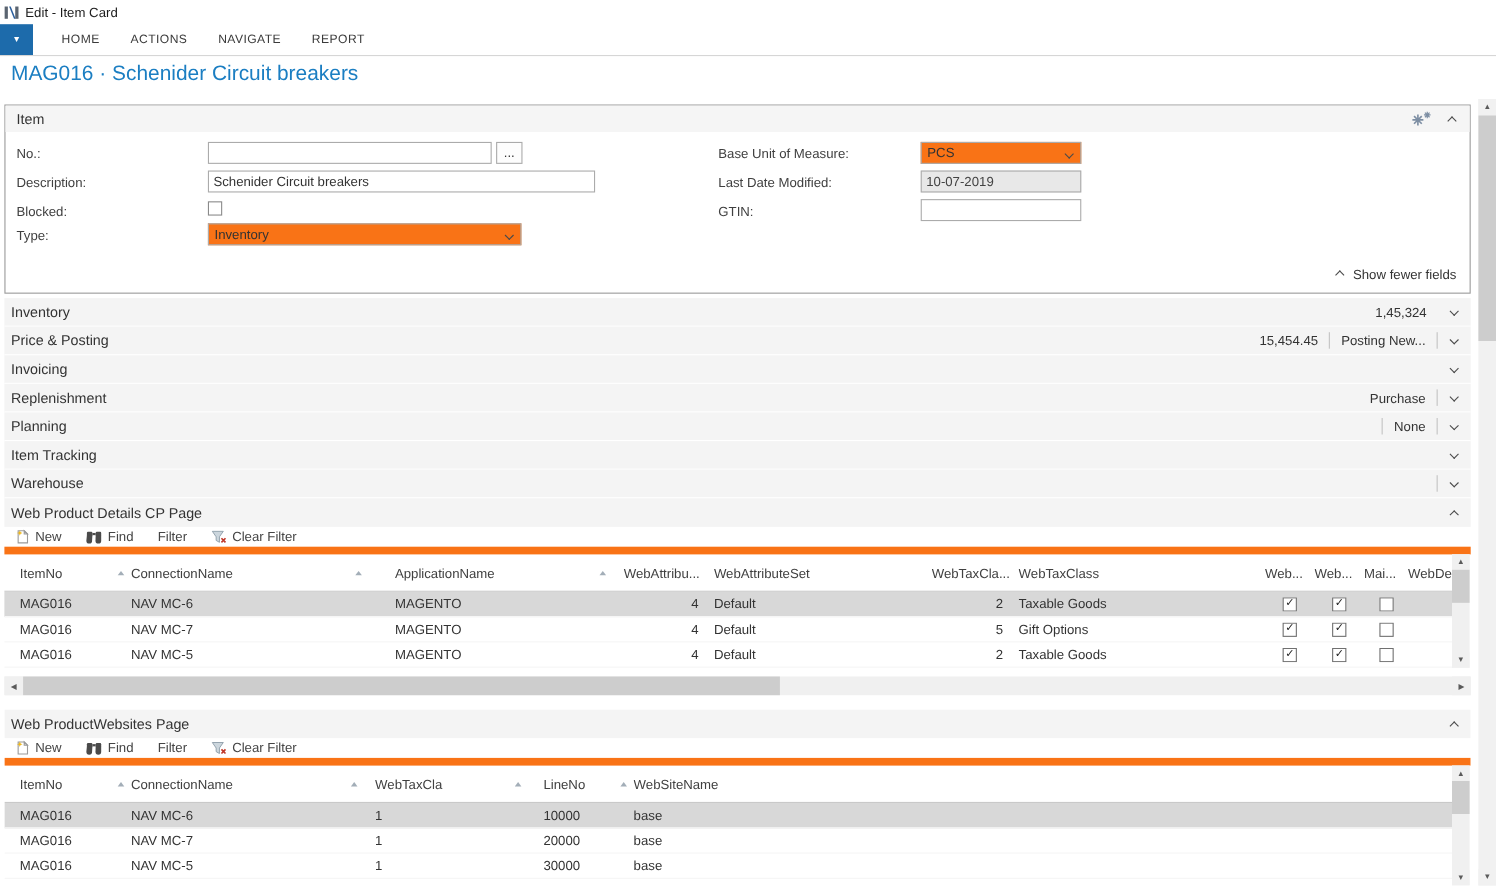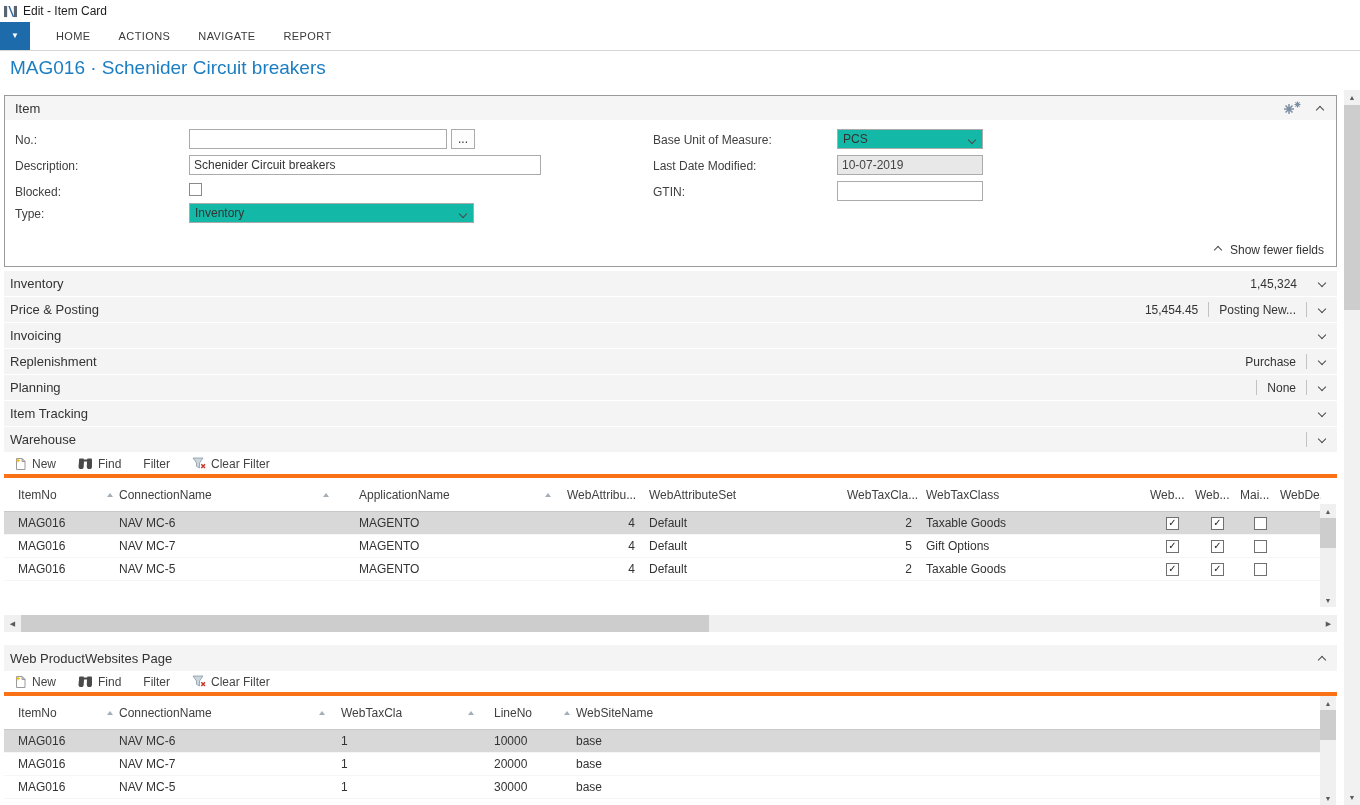--- a/index.html
+++ b/index.html
@@ -20,21 +20,21 @@
   
   .page-title{position:absolute;left:10px;top:57px;font-size:19px;color:#1b7ec2;white-space:nowrap;}
 
   
   .item-box{position:absolute;left:4px;top:95px;width:1333px;height:172px;border:1px solid #9a9a9a;background:#fff;}
   .item-header{height:24px;background:#f5f5f5;display:flex;align-items:center;gap:14px;padding:0 10px;font-size:13px;color:#333;}
   .item-header .grow-space{flex:1;}
   .f-label{position:absolute;font-size:12px;color:#404040;white-space:nowrap;}
   .f-input{position:absolute;height:20px;border:1px solid #ababab;background:#fff;padding:0 4px;font-size:12px;color:#333;font-family:inherit;}
   .f-input:disabled,.f-input.disabled{background:#e8e8e8;color:#444;}
-  .f-select{position:absolute;height:20px;border:1px solid #ababab;background:#14b8a6;padding:0 18px 0 5px;font-size:12px;color:#333;display:flex;align-items:center;cursor:pointer;}
+  .f-select{position:absolute;height:20px;border:1px solid #ababab;background:#f97316;padding:0 18px 0 5px;font-size:12px;color:#333;display:flex;align-items:center;cursor:pointer;}
   .f-select .chev{position:absolute;right:4px;top:5px;}
   .assist-btn{position:absolute;height:20px;width:24px;border:1px solid #ababab;background:#fdfdfd;font-size:12px;color:#333;display:flex;align-items:center;justify-content:center;cursor:pointer;}
   .checkbox{width:13px;height:13px;border:1px solid #8a8a8a;background:#fff;display:inline-block;}
   .show-fewer{position:absolute;right:12px;top:147px;display:flex;align-items:flex-start;gap:6px;font-size:12px;color:#333;cursor:pointer;}
 
   
   .chev{width:11px;height:11px;display:inline-block;position:relative;}
   .chev::before{content:"";position:absolute;left:2px;top:2px;width:5px;height:5px;border-right:1.6px solid #4a4a4a;border-bottom:1.6px solid #4a4a4a;transform:rotate(45deg);}
   .chev.up::before{transform:rotate(-135deg);top:4px;}
 
@@ -42,21 +42,21 @@
   .ftab{position:absolute;left:4px;width:1333px;height:26px;background:#f4f4f4;border-bottom:1px solid #fff;display:flex;align-items:center;padding:0 9px 0 6px;cursor:pointer;}
   .ftab .lbl{font-size:13px;color:#333;}
   .ftab .spacer{flex:1;}
   .ftab .val{font-size:12px;color:#333;}
   .vsep{width:1px;height:15px;background:#c2c2c2;margin:0 10px;}
 
   
   .section{position:absolute;left:4px;width:1333px;background:#fff;}
   .sec-header{height:26px;background:#f4f4f4;display:flex;align-items:center;padding:0 9px 0 6px;font-size:13px;color:#333;cursor:pointer;}
   .sec-header .spacer{flex:1;}
-  .toolbar{height:25px;display:flex;align-items:center;gap:22px;padding-left:10px;border-bottom:4px solid #f97316;}
+  .toolbar{height:25px;display:flex;align-items:center;gap:22px;padding-left:10px;border-bottom:7px solid #f97316;}
   .tool{display:flex;align-items:center;gap:5px;font-size:12px;color:#444;cursor:pointer;}
 
   .grid-header{height:34px;width:1317px;display:flex;align-items:center;border-bottom:1px solid #c9c9c9;}
   .hcell{display:flex;align-items:center;font-size:12px;color:#404040;flex:0 0 auto;overflow:hidden;white-space:nowrap;}
   .sort{width:0;height:0;border-left:3.5px solid transparent;border-right:3.5px solid transparent;border-bottom:4.5px solid #a3aeb8;margin-left:auto;}
   .mr6{margin-right:6px;} .mr16{margin-right:16px;} .mr20{margin-right:20px;} .mr30{margin-right:30px;}
 
   .grow{height:23px;width:1317px;display:flex;align-items:center;font-size:12px;color:#333;border-bottom:1px solid #f6f6f6;cursor:pointer;}
   .grow.sel{background:#d8d8d8;}
   .gcell{display:flex;align-items:center;flex:0 0 auto;overflow:hidden;white-space:nowrap;}
@@ -208,20 +208,25 @@
 </div>
 
 <div class="ftab" style="top:427px;">
   <span class="lbl">Warehouse</span>
   <span class="spacer"></span>
   <span class="vsep"></span>
   <span class="chev"></span>
 </div>
 
 <div class="section" style="top:453px;height:179px;">
+  <div class="sec-header">
+    <span>Web Product Details CP Page</span>
+    <span class="spacer"></span>
+    <span class="chev up"></span>
+  </div>
 
   <div class="toolbar">
     <span class="tool">
       <span style="display:flex;">
         <svg width="13" height="14" viewBox="0 0 13 14">
             <path d="M2.5 1.5 h5.5 l3 3 v8 h-8.5 z" fill="#fff" stroke="#9a9a9a"></path>
             <path d="M8 1.5 l3 3 h-3 z" fill="#dcdcdc" stroke="#9a9a9a"></path>
             <path d="M4 1 L4.7 2.8 L6.5 3.5 L4.7 4.2 L4 6 L3.3 4.2 L1.5 3.5 L3.3 2.8 Z" fill="#eeb71c"></path>
           </svg>
       </span>

